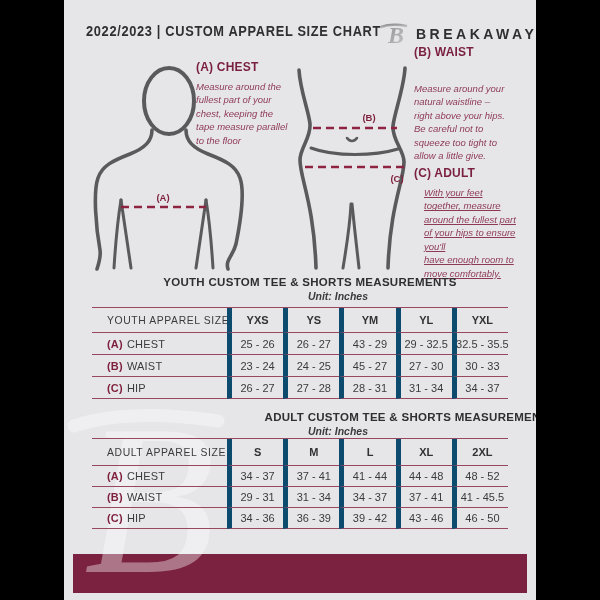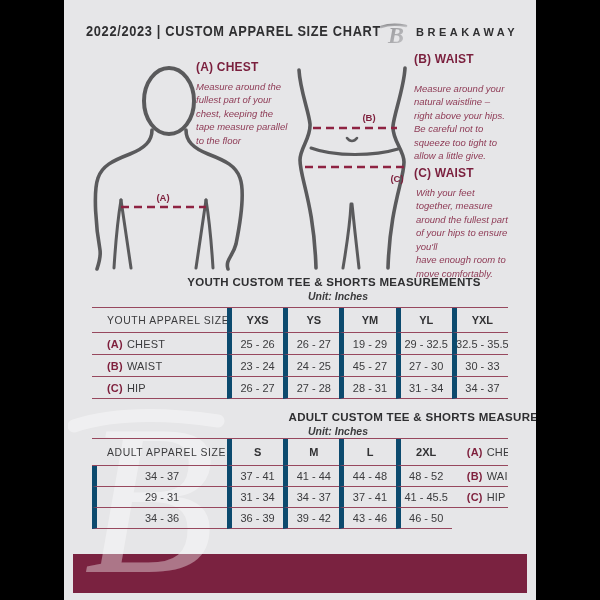--- a/index.html
+++ b/index.html
@@ -5,34 +5,34 @@
   html,body{margin:0;padding:0;background:#111;}
   #canvas{position:relative;width:600px;height:600px;background:#fef9c3;overflow:hidden;
           font-family:"Liberation Sans",sans-serif;}
   .side-panel{position:absolute;top:0;height:600px;background:#000;z-index:6;}
   #flyer{position:absolute;left:64px;top:0;width:472px;height:600px;background:#e6e6e8;z-index:1;}
 
   
   .hdr-title{position:absolute;left:22px;top:23px;font-size:13.5px;font-weight:bold;
              color:#2f2f31;letter-spacing:.7px;transform:scale(.95,1.12);transform-origin:left top;
              white-space:nowrap;z-index:3;}
-  .brand{position:absolute;left:352px;top:26px;font-size:11px;font-weight:bold;color:#2f2f31;
+  .brand{position:absolute;left:352px;top:26px;font-size:14px;font-weight:bold;color:#2f2f31;
          letter-spacing:3.5px;white-space:nowrap;z-index:3;}
   .logo{position:absolute;left:316px;top:18px;z-index:3;}
 
   
   .instr-h{position:absolute;font-size:12px;font-weight:bold;color:#7a1f3d;letter-spacing:.2px;z-index:3;}
   .instr-b{position:absolute;font-size:9.5px;font-style:italic;color:#8e3a55;line-height:1.42;
            white-space:pre-line;z-index:3;}
 
   .fig{position:absolute;z-index:2;}
 
   
   .sec-title{position:absolute;left:0;width:492px;text-align:center;font-size:11.5px;
-             font-weight:bold;color:#2f2f31;letter-spacing:.3px;z-index:3;margin-left:24px;}
+             font-weight:bold;color:#2f2f31;letter-spacing:.3px;z-index:3;}
   .sec-unit{position:absolute;left:0;width:548px;text-align:center;font-size:10.5px;
             font-style:italic;font-weight:bold;color:#3b3b3d;z-index:3;}
 
   
   .tbl{position:absolute;left:28px;width:416px;display:grid;
        grid-template-columns:135px repeat(5,1fr);
        border-top:1.5px solid #97485e;z-index:3;}
   .tbl .c{border-bottom:1.5px solid #97485e;display:flex;align-items:center;justify-content:center;
           font-size:11px;color:#3b3b3d;overflow:hidden;white-space:nowrap;}
   .tbl .c.v{border-left:5px solid #0c4a6e;}
@@ -96,30 +96,30 @@
       <text x="107" y="122" text-anchor="middle" font-size="9.5" font-weight="bold" fill="#7e1f3c" font-family="Liberation Sans, sans-serif">(C)</text>
     </svg>
 
     <div class="instr-h" style="left:132px;top:60px;">(A) CHEST</div>
     <div class="instr-b" style="left:132px;top:80px;width:112px;">Measure around the
 fullest part of your
 chest, keeping the
 tape measure parallel
 to the floor</div>
 
-    <div class="instr-h" style="left:350px;top:52px;">(B) WAIST</div>
+    <div class="instr-h" style="left:350px;top:45px;">(B) WAIST</div>
     <div class="instr-b" style="left:350px;top:82px;width:122px;">Measure around your
 natural waistline –
 right above your hips.
 Be careful not to
 squeeze too tight to
 allow a little give.</div>
 
-    <div class="instr-h" style="left:350px;top:166px;">(C) WAIST</div>
-    <div class="instr-b" style="left:352px;top:186px;width:124px;">With your feet
+    <div class="instr-h" style="left:350px;top:166px;">(C) ADULT</div>
+    <div class="instr-b" style="left:360px;top:186px;width:124px;text-decoration:underline;">With your feet
 together, measure
 around the fullest part
 of your hips to ensure
 you'll
 have enough room to
 move comfortably.</div>
 
     <div class="watermark">
       <svg width="210" height="226" viewBox="0 0 210 226">
         <path d="M6 60 Q60 42 150 55" stroke="rgba(255,255,255,0.38)" stroke-width="13" fill="none" stroke-linecap="round"></path>
@@ -137,21 +137,21 @@
       <div class="c h v">YM</div>
       <div class="c h v">YL</div>
       <div class="c h v">YXL</div>
 
       <div class="c lab">
         <span class="k">(A)</span>
         <span>CHEST</span>
       </div>
       <div class="c v">25 - 26</div>
       <div class="c v">26 - 27</div>
-      <div class="c v">19 - 29</div>
+      <div class="c v">43 - 29</div>
       <div class="c v">29 - 32.5</div>
       <div class="c v">32.5 - 35.5</div>
 
       <div class="c lab">
         <span class="k">(B)</span>
         <span>WAIST</span>
       </div>
       <div class="c v">23 - 24</div>
       <div class="c v">24 - 25</div>
       <div class="c v">45 - 27</div>
@@ -170,20 +170,21 @@
     </div>
 
     <div class="sec-title" style="top:411px;text-align:right;">ADULT CUSTOM TEE &amp; SHORTS MEASUREMENTS</div>
     <div class="sec-unit" style="top:425px;">Unit: Inches</div>
 
     <div class="tbl" style="top:438px;grid-template-rows:27px 21px 21px 21px;">
       <div class="c colhead">ADULT APPAREL SIZE</div>
       <div class="c h v">S</div>
       <div class="c h v">M</div>
       <div class="c h v">L</div>
+      <div class="c h v">XL</div>
       <div class="c h v">2XL</div>
 
       <div class="c lab">
         <span class="k">(A)</span>
         <span>CHEST</span>
       </div>
       <div class="c v">34 - 37</div>
       <div class="c v">37 - 41</div>
       <div class="c v">41 - 44</div>
       <div class="c v">44 - 48</div>

